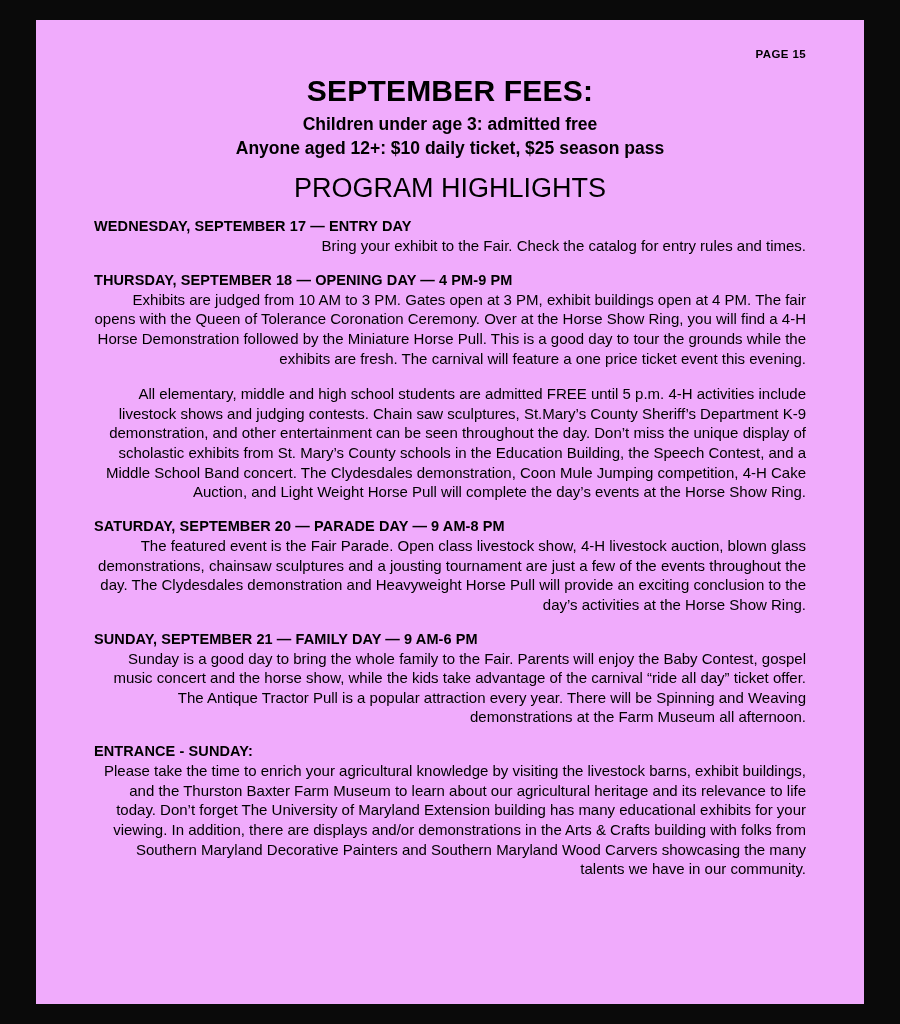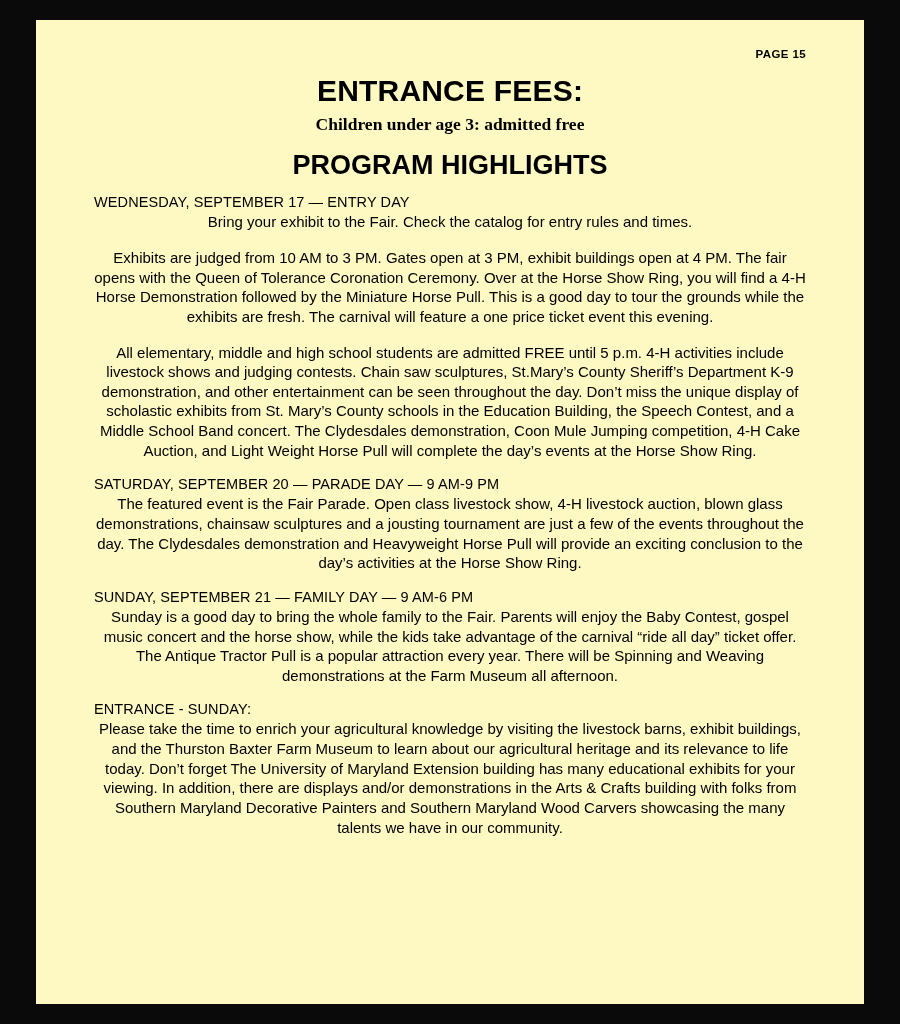--- a/index.html
+++ b/index.html
@@ -12,21 +12,21 @@
     background: #0a0a0a;
     font-family: "Liberation Sans", sans-serif;
     overflow: hidden;
   }
   .page {
     position: absolute;
     left: 36px;
     top: 20px;
     width: 828px;
     height: 984px;
-    background: #fef9c3;
+    background: #f0abfc;
     box-sizing: border-box;
     padding: 28px 58px 0 58px;
   }
   .page-number {
     text-align: right;
     font-size: 11.5px;
     font-weight: bold;
     letter-spacing: 0.4px;
     color: #000;
     margin: 0 0 14px 0;
@@ -40,77 +40,78 @@
     font-weight: bold;
     letter-spacing: 0.2px;
     margin: 0 0 6px 0;
     line-height: 1.1;
   }
   .fees-line {
     font-size: 17.5px;
     font-weight: bold;
     line-height: 1.35;
     margin: 0;
-    font-family: Liberation Serif, serif;
   }
   .program-title {
     text-align: center;
     font-size: 27px;
-    font-weight: bold;
+    font-weight: normal;
     margin: 14px 0 14px 0;
     line-height: 1.1;
     color: #000;
   }
   .section {
     margin-bottom: 16px;
   }
   .section-heading {
     font-size: 14.5px;
-    font-weight: normal;
+    font-weight: bold;
     color: #000;
     margin: 0 0 2px 0;
     letter-spacing: 0.1px;
   }
   .section-body {
     font-size: 15px;
     line-height: 1.31;
     color: #000;
     margin: 0;
-    text-align: center;
+    text-align: right;
   }
 </style>
 </head>
 <body>
 
 <div class="page">
 
   <div class="page-number">PAGE 15</div>
 
   <div class="fees-block">
-    <h1 class="fees-title">ENTRANCE FEES:</h1>
+    <h1 class="fees-title">SEPTEMBER FEES:</h1>
     <p class="fees-line">Children under age 3: admitted free</p>
+    <p class="fees-line">Anyone aged 12+: $10 daily ticket, $25 season pass</p>
   </div>
 
   <h2 class="program-title">PROGRAM HIGHLIGHTS</h2>
 
   <div class="section">
     <h3 class="section-heading">WEDNESDAY, SEPTEMBER 17 — ENTRY DAY</h3>
     <p class="section-body">Bring your exhibit to the Fair. Check the catalog for entry rules and times.</p>
   </div>
 
   <div class="section">
+    <h3 class="section-heading">THURSDAY, SEPTEMBER 18 — OPENING DAY — 4 PM-9 PM</h3>
     <p class="section-body">Exhibits are judged from 10 AM to 3 PM. Gates open at 3 PM, exhibit buildings open at 4 PM. The fair opens with the Queen of Tolerance Coronation Ceremony. Over at the Horse Show Ring, you will find a 4-H Horse Demonstration followed by the Miniature Horse Pull. This is a good day to tour the grounds while the exhibits are fresh. The carnival will feature a one price ticket event this evening.</p>
   </div>
 
   <div class="section">
     <p class="section-body">All elementary, middle and high school students are admitted FREE until 5 p.m. 4-H activities include livestock shows and judging contests. Chain saw sculptures, St.Mary’s County Sheriff’s Department K-9 demonstration, and other entertainment can be seen throughout the day. Don’t miss the unique display of scholastic exhibits from St. Mary’s County schools in the Education Building, the Speech Contest, and a Middle School Band concert. The Clydesdales demonstration, Coon Mule Jumping competition, 4-H Cake Auction, and Light Weight Horse Pull will complete the day’s events at the Horse Show Ring.</p>
   </div>
 
   <div class="section">
-    <h3 class="section-heading">SATURDAY, SEPTEMBER 20 — PARADE DAY — 9 AM-9 PM</h3>
+    <h3 class="section-heading">SATURDAY, SEPTEMBER 20 — PARADE DAY — 9 AM-8 PM</h3>
     <p class="section-body">The featured event is the Fair Parade. Open class livestock show, 4-H livestock auction, blown glass demonstrations, chainsaw sculptures and a jousting tournament are just a few of the events throughout the day. The Clydesdales demonstration and Heavyweight Horse Pull will provide an exciting conclusion to the day’s activities at the Horse Show Ring.</p>
   </div>
 
   <div class="section">
     <h3 class="section-heading">SUNDAY, SEPTEMBER 21 — FAMILY DAY — 9 AM-6 PM</h3>
     <p class="section-body">Sunday is a good day to bring the whole family to the Fair. Parents will enjoy the Baby Contest, gospel music concert and the horse show, while the kids take advantage of the carnival “ride all day” ticket offer. The Antique Tractor Pull is a popular attraction every year. There will be Spinning and Weaving demonstrations at the Farm Museum all afternoon.</p>
   </div>
 
   <div class="section">
     <h3 class="section-heading">ENTRANCE - SUNDAY:</h3>

